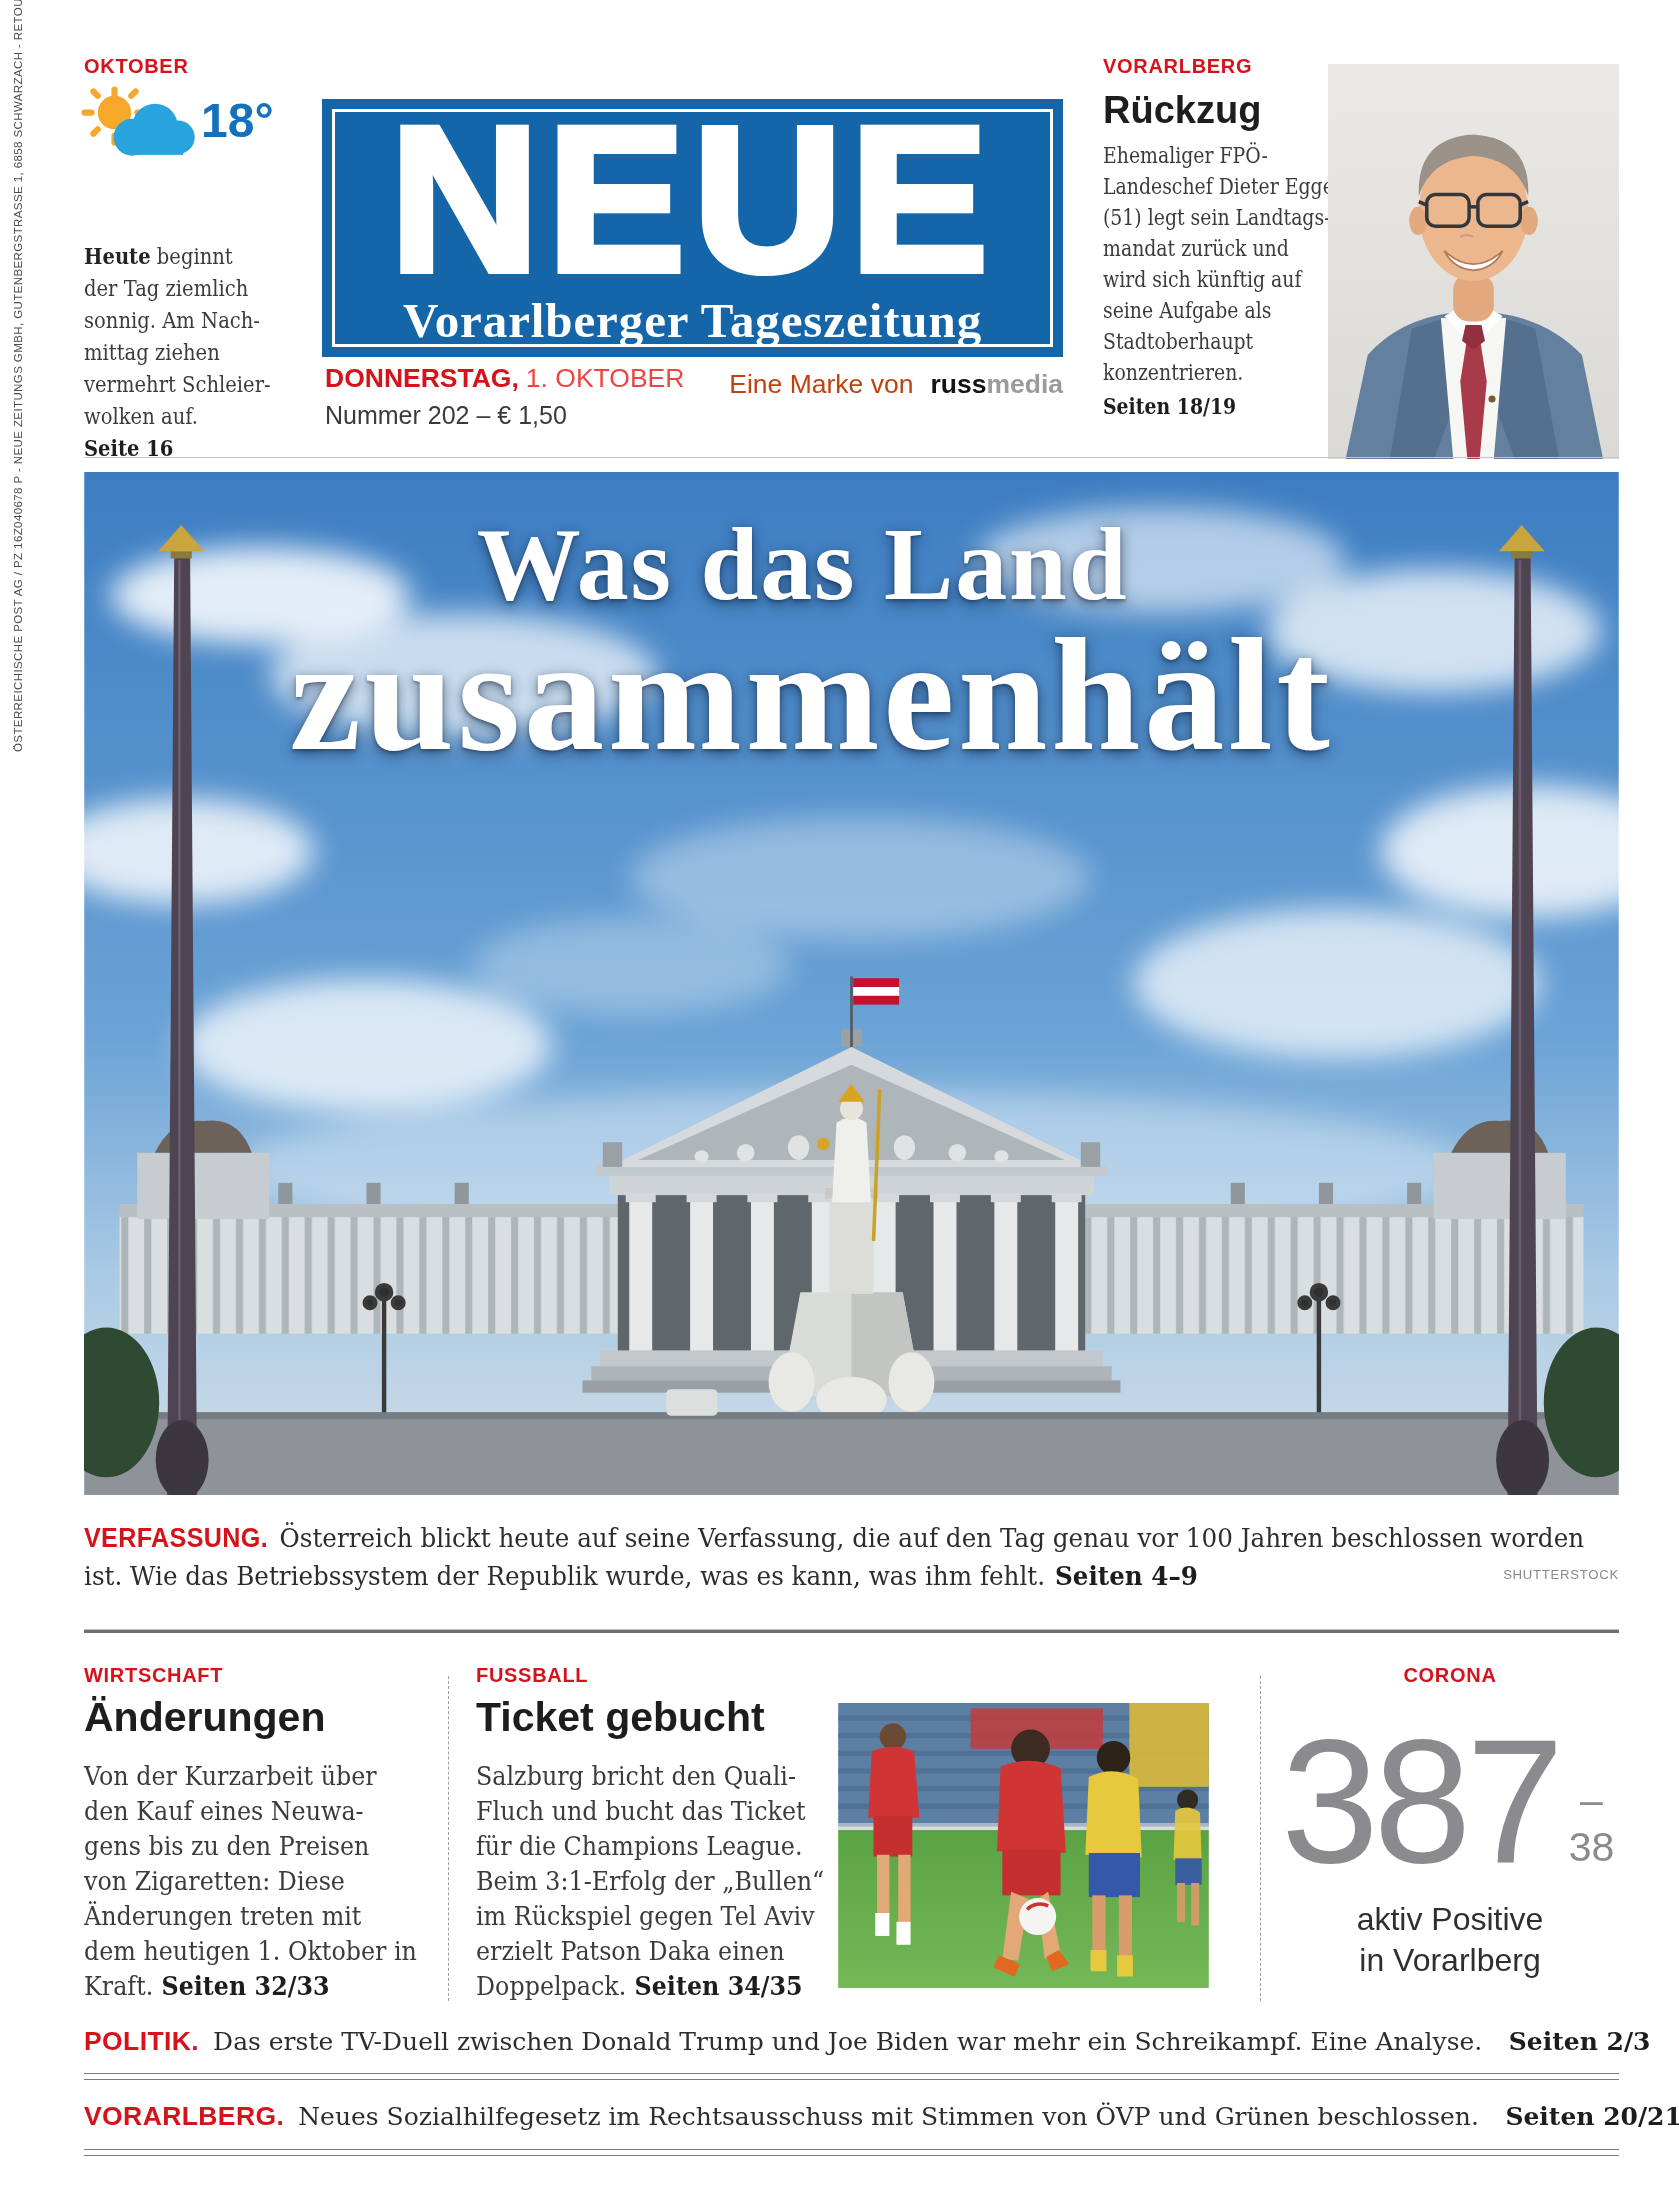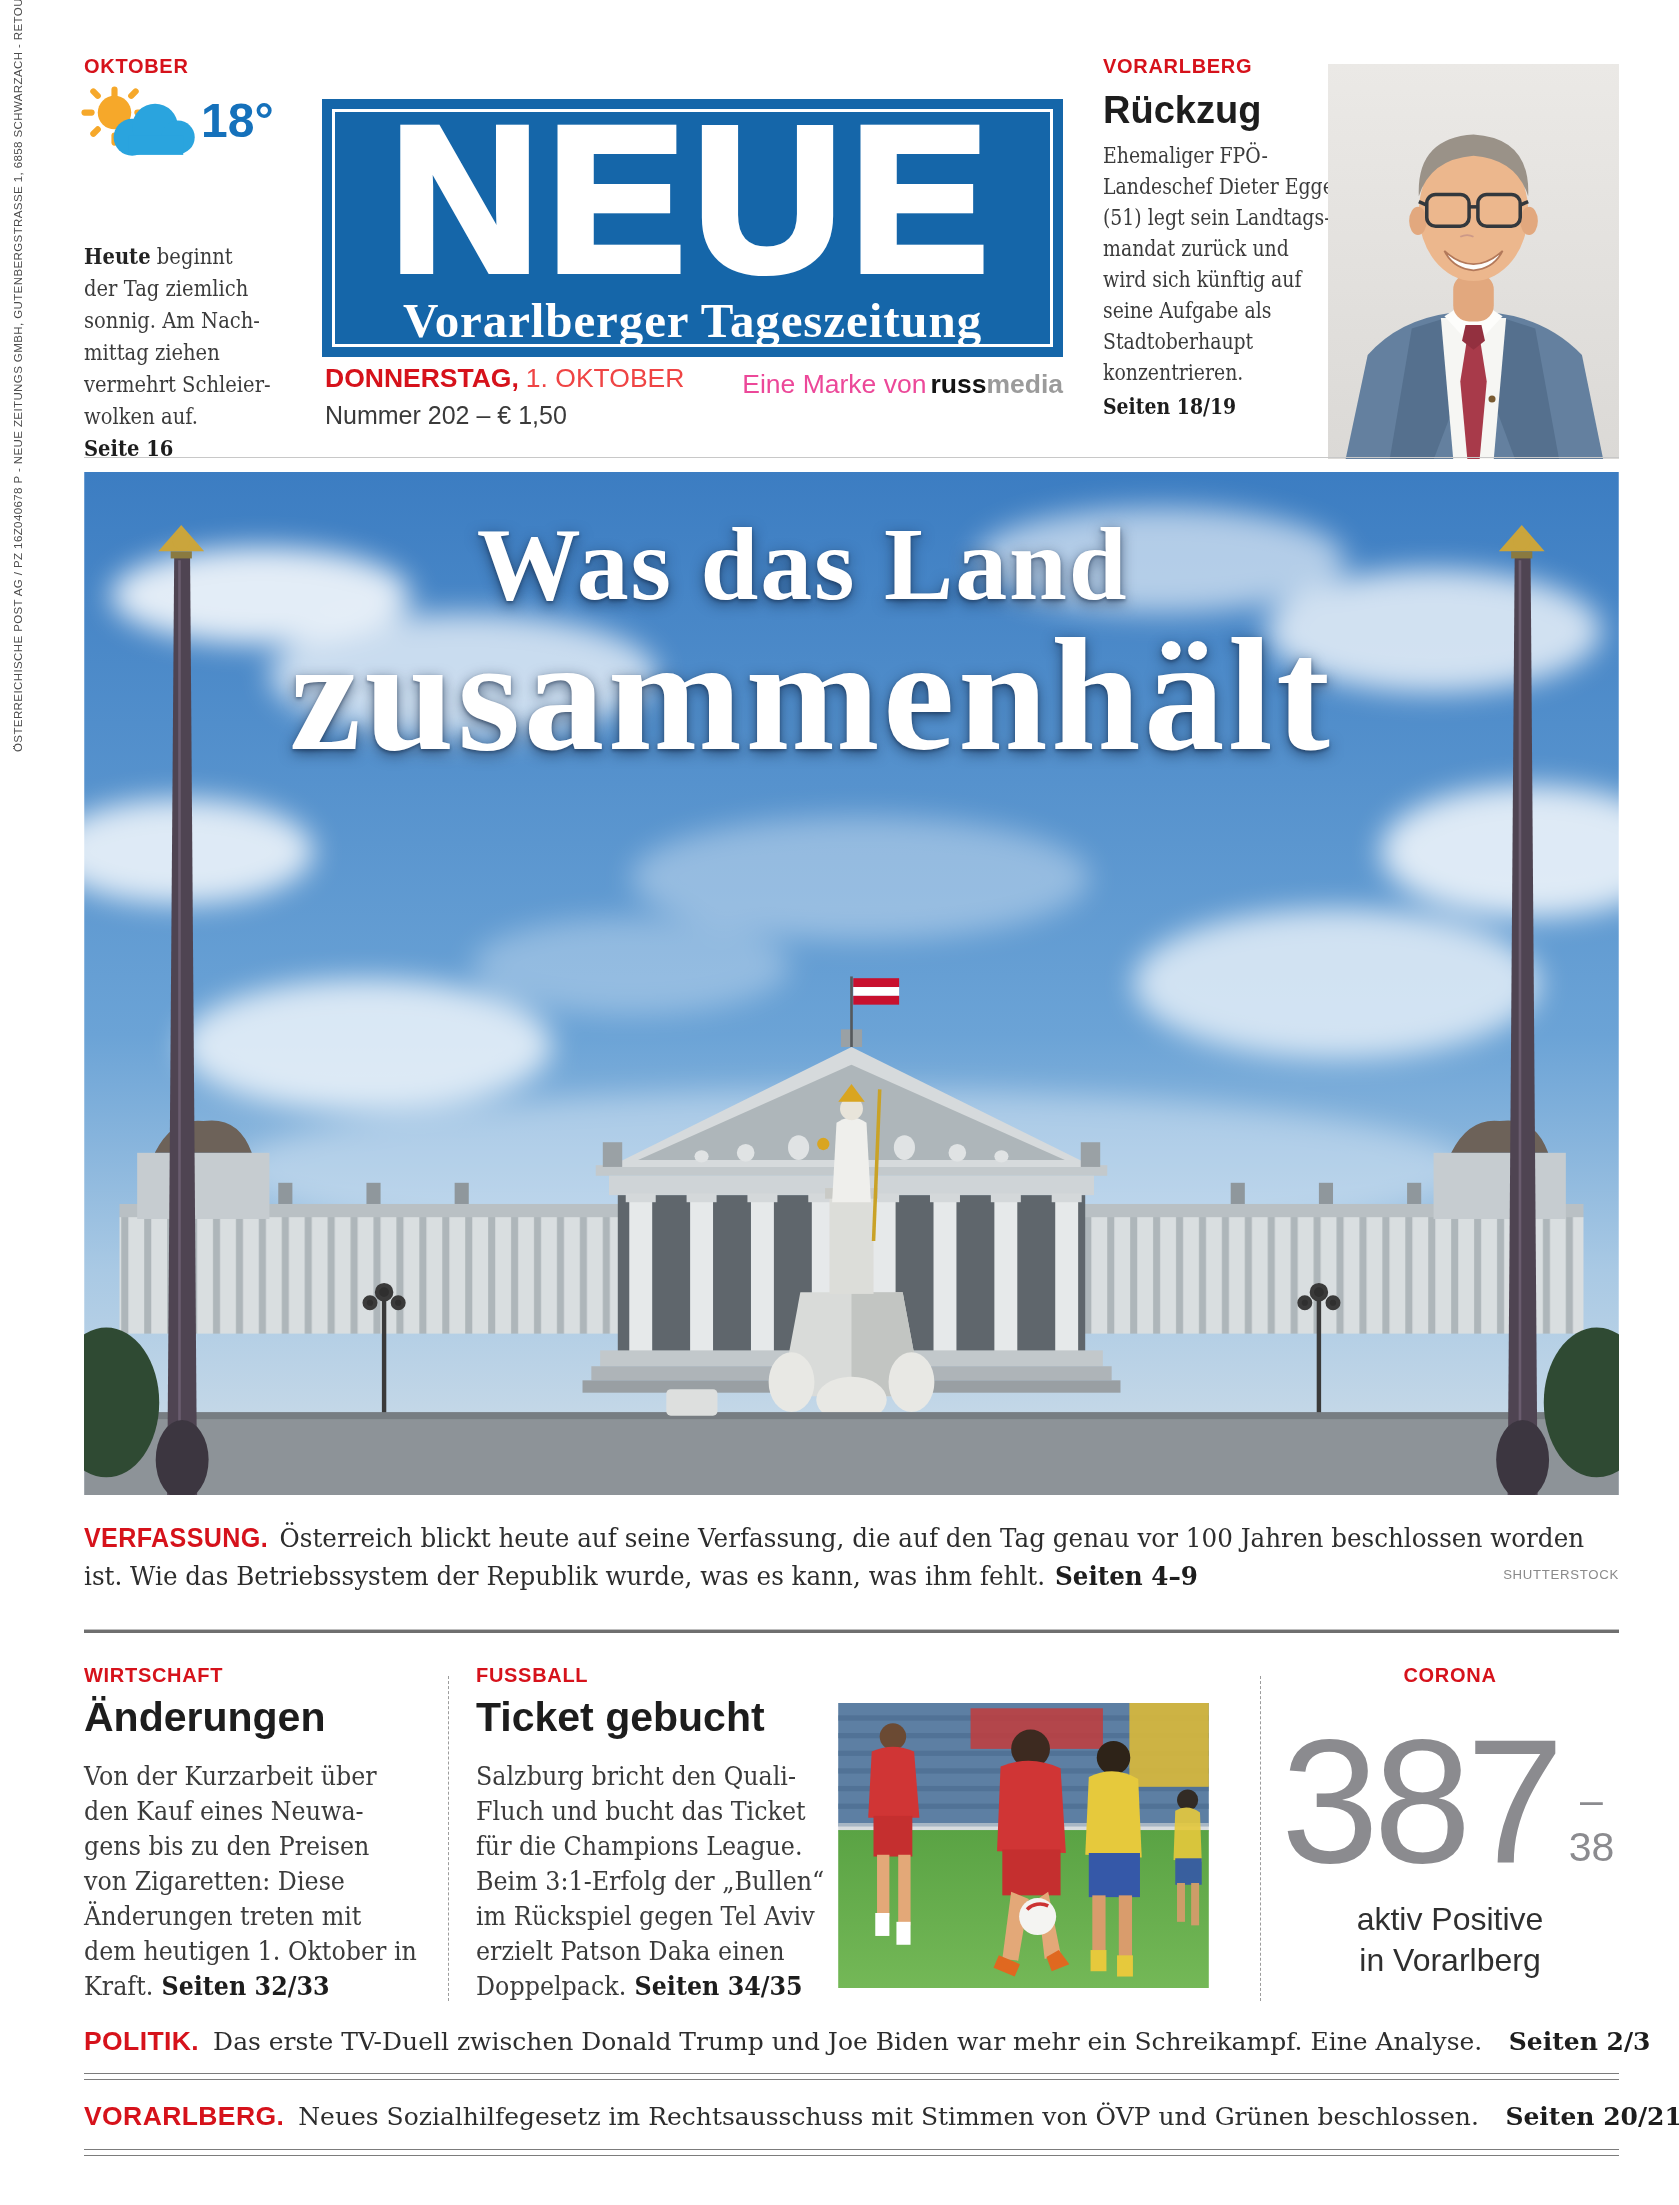--- a/index.html
+++ b/index.html
@@ -36,22 +36,22 @@
     -webkit-text-stroke:6.2px #fff;margin-top:8.8px;}
   .logo-sub{color:#fff;font-family:"Liberation Serif",serif;font-weight:bold;font-size:49px;
     margin-top:8.8px;letter-spacing:0.9px;}
 
   
   .dateline{position:absolute;left:325px;top:363px;font-size:26.5px;}
   .date-day{color:var(--red);font-weight:bold;}
   .date-rest{color:#ef4444;margin-left:7px;margin-top:42px;}
   .issue{position:absolute;left:325px;top:401px;font-size:25px;color:#3a3a3a;}
   .brand{position:absolute;left:670px;top:369px;width:393px;text-align:right;font-size:26.5px;}
-  .brand-prefix{color:#ec4899;}
-  .brand-bold{color:#141414;font-weight:bold;margin-left:4px;}
+  .brand-prefix{color:#c2410c;}
+  .brand-bold{color:#141414;font-weight:bold;margin-left:17px;}
   .brand-light{color:#9b9b9b;font-weight:bold;}
 
   
   .vbt{position:absolute;left:1103px;top:55px;width:221px;}
   .vbt-headline{font-size:38px;font-weight:bold;color:var(--ink);margin-top:10.6px;}
   .vbt-body{margin-top:8.8px;font-family:"DejaVu Serif",serif;font-size:23px;line-height:31px;
     color:var(--body);white-space:pre;transform:scaleX(.82);transform-origin:top left;}
   .vbt .pref{margin-top:1.8px;font-size:23px;font-family:"DejaVu Serif",serif;}
   .portrait{position:absolute;left:1328px;top:64px;width:291px;height:395px;overflow:hidden;}
 

